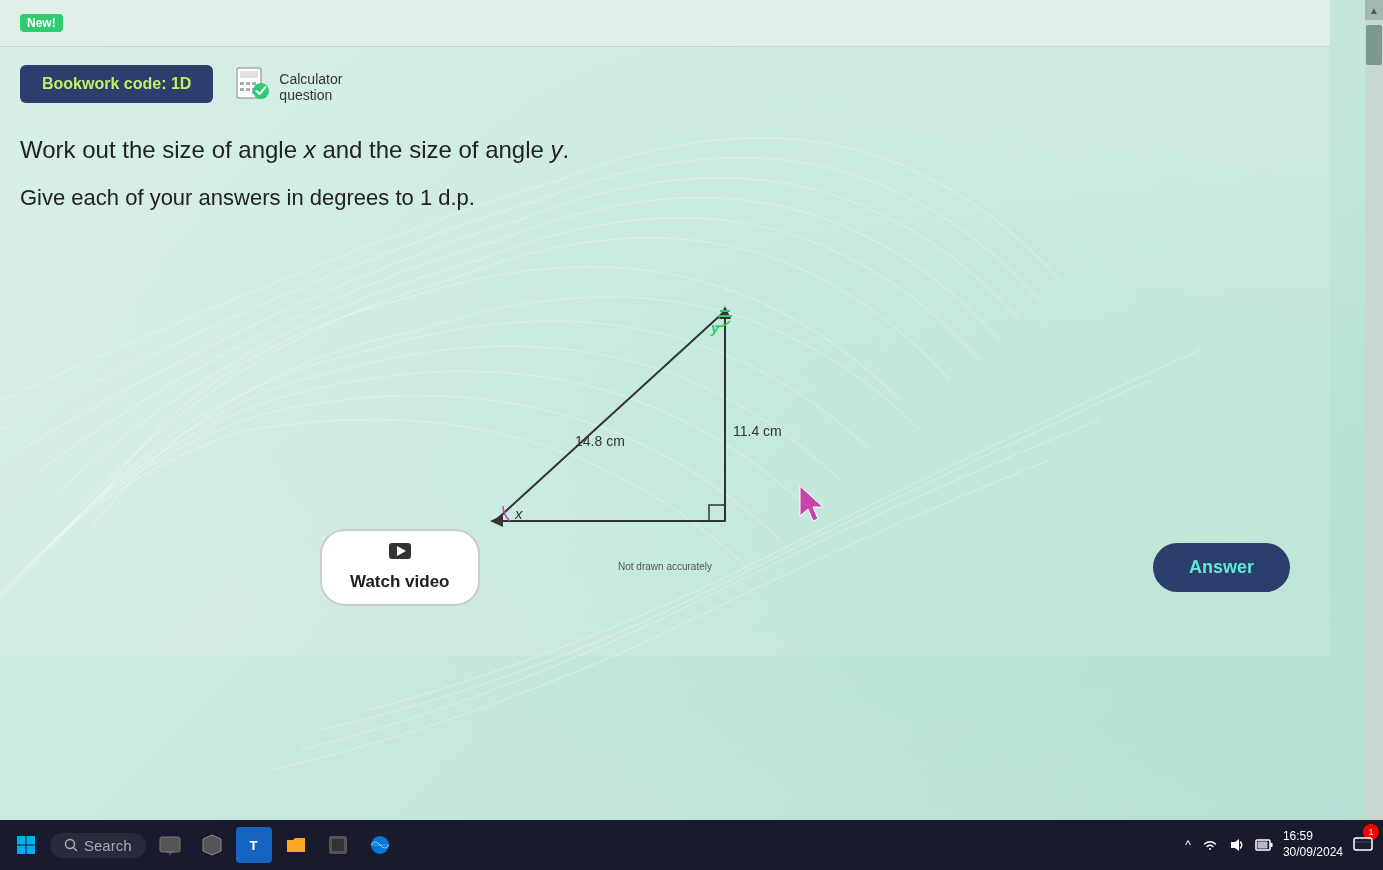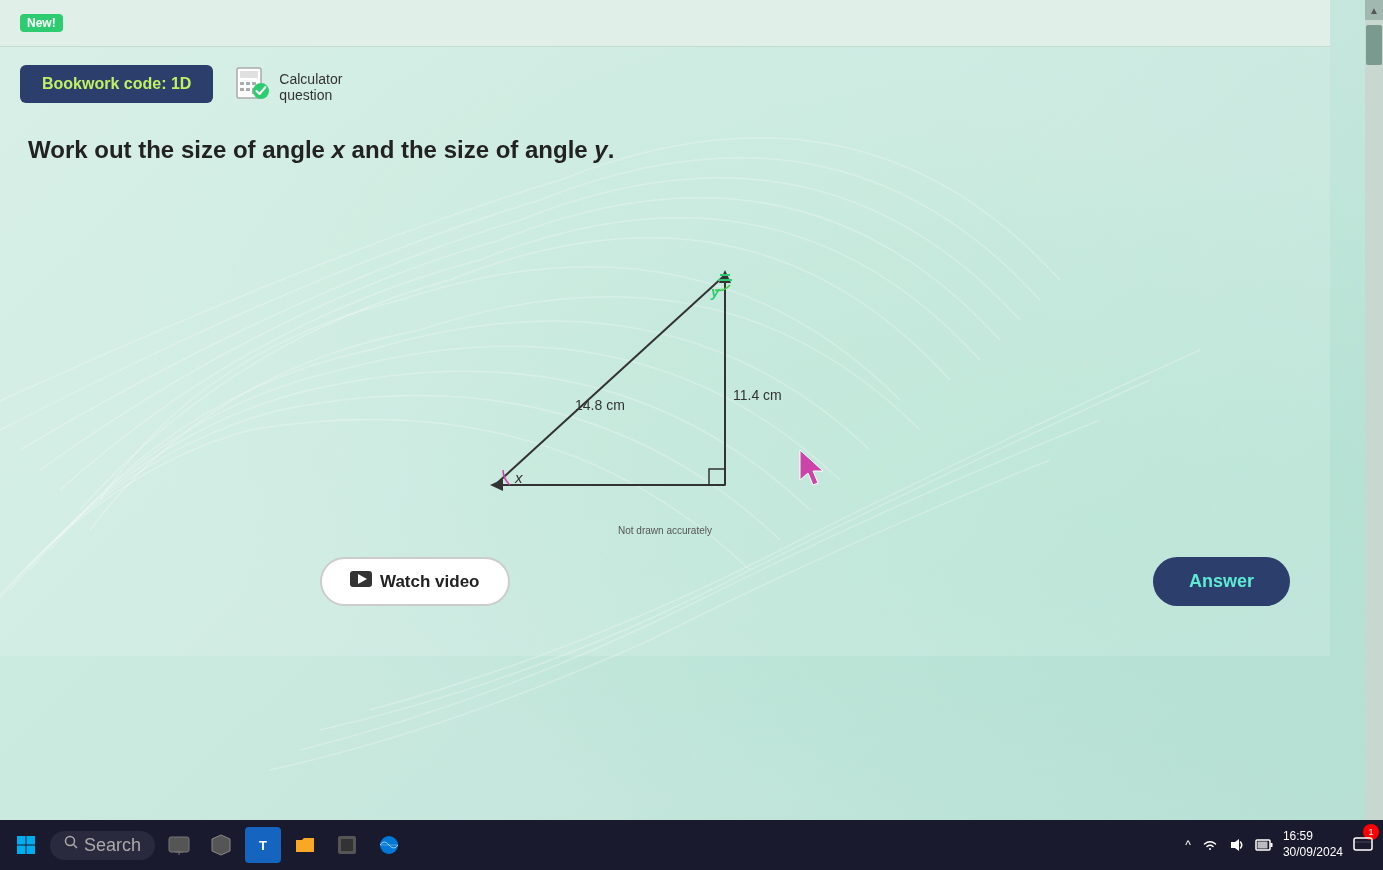--- a/index.html
+++ b/index.html
@@ -127,22 +127,21 @@
     .calculator-allowed {
       display: flex;
       align-items: flex-end;
       gap: 8px;
       font-size: 14px;
       color: #333;
     }
 
     
     .question-area {
-      padding: 20px 30px 10px 28px;
-      font-weight: bold;
+      padding: 20px 30px 10px 20px;
     }
 
     .question-main {
       font-size: 24px;
       color: #222;
       line-height: 1.4;
       margin-bottom: 18px;
     }
 
     .question-sub {
@@ -192,20 +191,21 @@
       border: 2px solid #ccc;
       border-radius: 25px;
       padding: 12px 28px;
       font-size: 17px;
       font-weight: bold;
       color: #222;
       cursor: pointer;
       display: flex;
       align-items: center;
       gap: 8px;
+      flex-direction: column;
     }
 
     .answer-btn {
       background: #2c3e6b;
       color: #5eead4;
       font-size: 18px;
       font-weight: bold;
       padding: 14px 36px;
       border-radius: 28px;
       border: none;
@@ -232,26 +232,27 @@
       display: flex;
       align-items: center;
       justify-content: center;
       border-radius: 4px;
       cursor: pointer;
       font-size: 18px;
     }
 
     .taskbar-search {
       display: flex;
+      align-items: center;
       background: #2a2a3e;
       border-radius: 20px;
       padding: 4px 14px;
       gap: 6px;
       color: #aaa;
-      font-size: 18px;
+      font-size: 15px;
       cursor: pointer;
     }
 
     .taskbar-right {
       position: absolute;
       right: 10px;
       display: flex;
       align-items: center;
       gap: 10px;
       color: white;
@@ -318,20 +319,21 @@
         <div>Calculator</div>
         <div>question</div>
       </div>
     </div>
   </div>
 
   <div class="question-area">
     <div class="question-main">
       Work out the size of angle <span class="italic">x</span> and the size of angle <span class="italic">y</span>.
     </div>
+    <div class="question-sub">Give each of your answers in degrees to 1 d.p.</div>
   </div>
 
   <div class="diagram-area">
     <div>
       <div class="diagram-svg-container">
         <svg width="500" height="310" viewBox="0 0 500 310" xmlns="http://www.w3.org/2000/svg">
 
           <line x1="80" y1="270" x2="310" y2="270" stroke="#333" stroke-width="2"></line>
           <line x1="310" y1="270" x2="310" y2="60" stroke="#333" stroke-width="2"></line>
           <line x1="80" y1="270" x2="310" y2="60" stroke="#333" stroke-width="2"></line>

